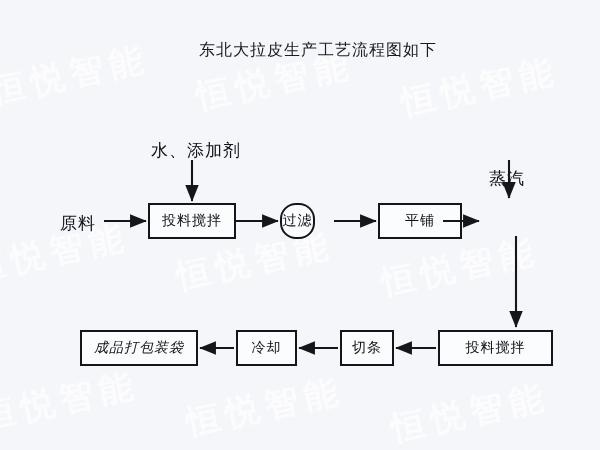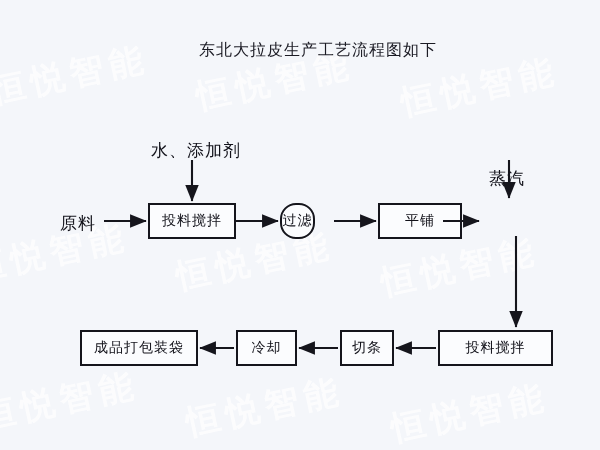--- a/index.html
+++ b/index.html
@@ -152,21 +152,21 @@
     </div>
 
     <div class="node" style="left:218px; top:330px; width:61px;  height:36px;">
       <span>冷却</span>
     </div>
 
     <div class="node" style="left:322px; top:330px; width:54px;  height:36px;">
       <span>切条</span>
     </div>
 
-    <div class="node" style="left:62px;  top:330px; width:118px; height:36px;">
+    <div class="node" style="left:62px;  top:330px; width:118px; height:36px;font-style:italic;">
       <span>成品打包装袋</span>
     </div>
 
     <div class="free-label" style="left:42px;  top:212px;">原料</div>
 
     <div class="free-label" style="left:133px; top:139px;">水、添加剂</div>
 
     <div class="free-label" style="left:471px; top:139px;margin-top:28px;">蒸汽</div>
 
   </div>

